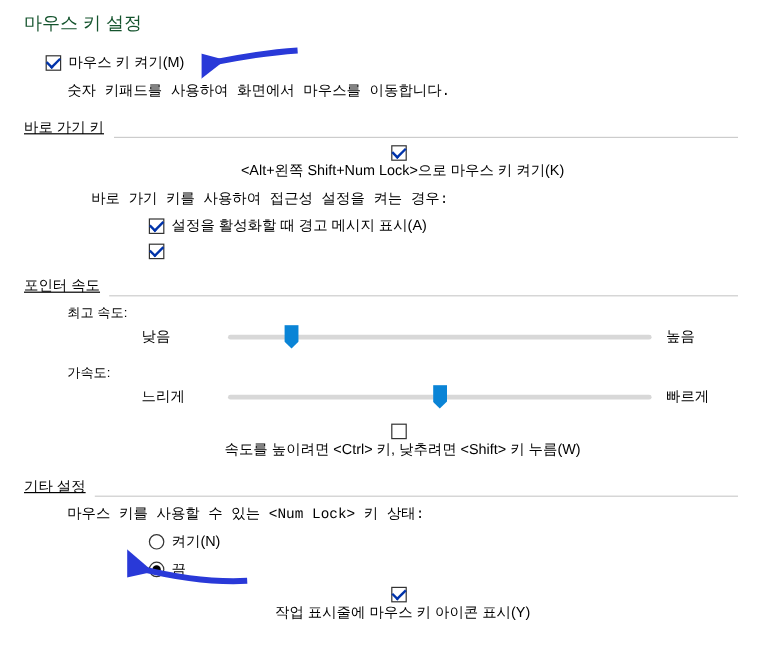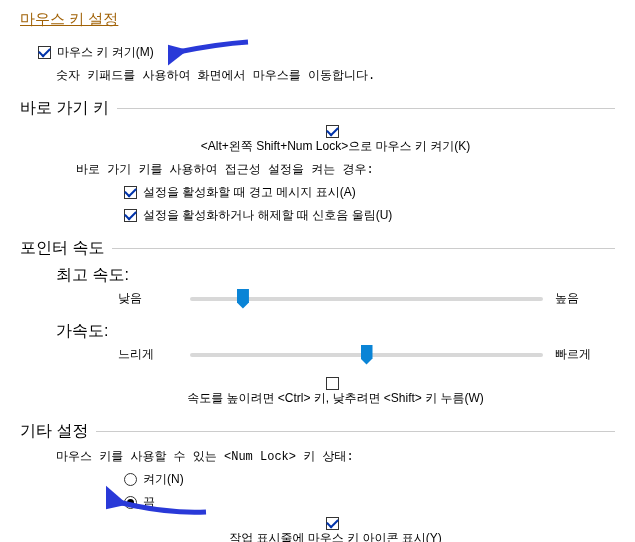--- a/index.html
+++ b/index.html
@@ -6,31 +6,31 @@
     body {
       margin: 0;
       padding: 10px 20px;
       font-family: "Malgun Gothic", "맑은 고딕", sans-serif;
       font-size: 12px;
       color: #000;
       background: #fff;
       width: 635px;
     }
     .page-title {
-      color: #a16207;
+      color: #14532d;
       font-size: 15px;
       font-weight: normal;
       margin: 0 0 15px 0;
-      text-decoration: underline;
     }
     .group-label {
       display: flex;
-      align-items: center;
+      align-items: flex-end;
       margin: 14px 0 6px 0;
-      font-size: 16px;
+      font-size: 12px;
+      text-decoration: underline;
     }
     .group-label .label-text {
       margin-right: 8px;
     }
     .group-divider {
       flex: 1;
       height: 1px;
       background: #ccc;
     }
     .row {
@@ -81,21 +81,21 @@
       background: #000;
       border-radius: 50%;
     }
     .desc {
       margin: 6px 0 6px 36px;
       font-size: 12px;
       font-family: Liberation Mono, monospace;
     }
     .sub-label {
       margin: 6px 0 4px 36px;
-      font-size: 16px;
+      font-size: 11px;
     }
     .slider-row {
       display: flex;
       align-items: center;
       margin: 4px 0 14px 98px;
       font-family: Liberation Serif, serif;
     }
     .slider-label-left, .slider-label-right {
       width: 60px;
       font-size: 12px;
@@ -154,21 +154,20 @@
 
 <div class="desc" style="margin-left:56px;">바로 가기 키를 사용하여 접근성 설정을 켜는 경우:</div>
 
 <div class="row indent-3">
   <span class="checkbox checked"></span>
   <span>설정을 활성화할 때 경고 메시지 표시(A)</span>
 </div>
 
 <div class="row indent-3">
   <span class="checkbox checked"></span>
-  <span>설정을 활성화하거나 해제할 때 신호음 울림(U)</span>
 </div>
 
 <div class="group-label">
   <span class="label-text">포인터 속도</span>
   <div class="group-divider"></div>
 </div>
 
 <div class="sub-label">최고 속도:</div>
 <div class="slider-row">
   <span class="slider-label-left">낮음</span>

